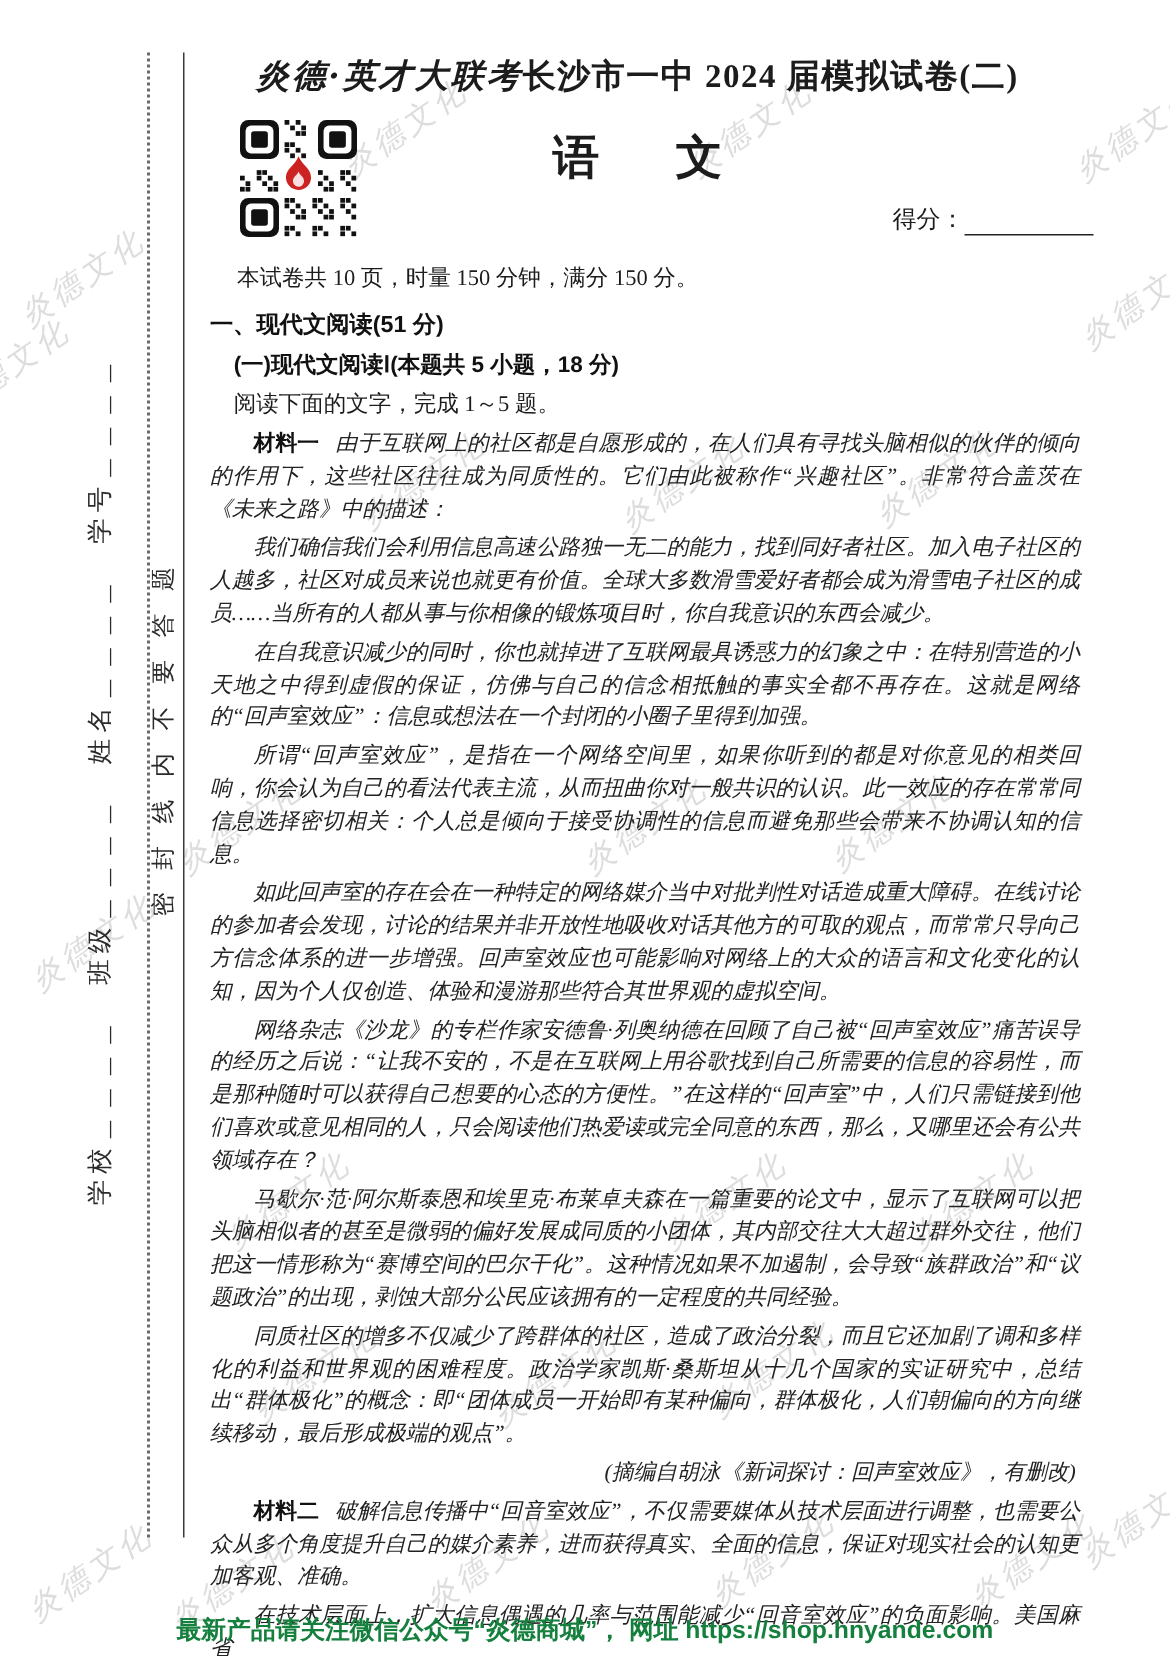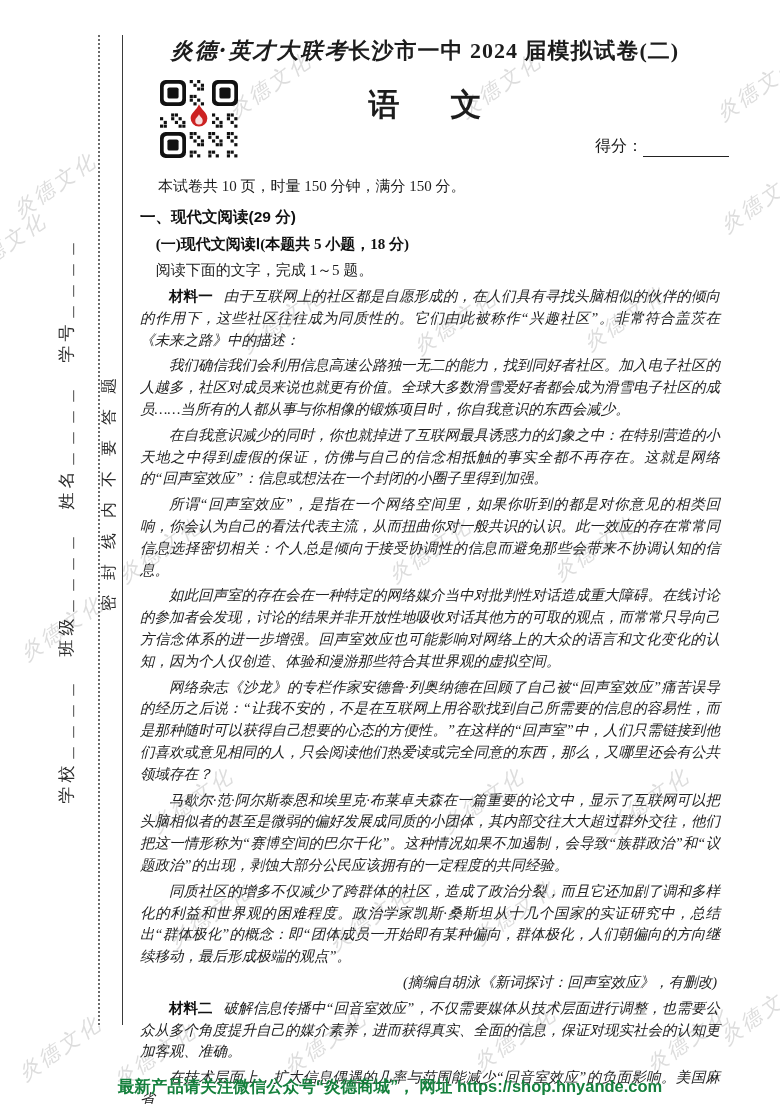--- a/index.html
+++ b/index.html
@@ -32,21 +32,21 @@
   .title .brand{font-style:italic;letter-spacing:2px;font-family:"DejaVu Serif",serif;}
   .title .rest{font-weight:600;letter-spacing:1px;}
   .qr{position:absolute;left:160px;top:80px;width:78px;height:78px;z-index:4;}
   .subject{position:absolute;left:140px;top:84px;width:580px;text-align:center;font-size:31px;font-weight:bold;letter-spacing:10px;z-index:4;}
   .score{position:absolute;left:595px;top:136px;font-size:16px;font-weight:normal;z-index:4;font-family:"Liberation Sans","DejaVu Sans",sans-serif;}
   .score-blank{display:inline-block;width:86px;height:15px;border-bottom:1.6px solid #222;vertical-align:bottom;}
   
   .main{position:absolute;left:140px;top:176px;width:580px;z-index:4;}
   .info{font-size:15px;line-height:21px;text-indent:1.2em;margin:0 0 9px 0;}
   .h-section{font-size:15.5px;line-height:22px;font-weight:bold;margin:0 0 5px 0;font-family:"Liberation Sans","DejaVu Sans",sans-serif;color:#111;}
-  .h-sub{font-size:15px;line-height:22px;font-weight:bold;margin:0 0 5px 0;padding-left:1.05em;font-family:Liberation Serif, serif;color:#111;}
+  .h-sub{font-size:15px;line-height:22px;font-weight:bold;margin:0 0 5px 0;padding-left:1.05em;font-family:Liberation Sans, sans-serif;color:#111;}
   .instr{font-size:15px;line-height:21px;margin:5px 0 5px 0;padding-left:1.05em;}
   p.mat{font-size:14.5px;line-height:21.8px;margin:0 0 4px 0;text-align:justify;text-indent:2em;font-style:italic;color:#222;}
   p.mat b{font-style:normal;font-weight:bold;margin-right:.75em;font-family:"Liberation Sans","DejaVu Sans",sans-serif;color:#111;}
   p.attribution{text-align:right;text-indent:0;padding-right:.2em;}
   
   .page-info{position:absolute;left:140px;top:1048px;width:580px;text-align:center;font-size:15.5px;z-index:4;}
   .promo{position:absolute;left:0;top:1076px;width:780px;text-align:center;font-size:16.5px;font-weight:bold;color:#15803d;z-index:4;font-family:"Liberation Sans","DejaVu Sans",sans-serif;}
 </style>
 </head>
 <body>
@@ -173,21 +173,21 @@
         <path d="M42 37c-1.2 3-4 4-4 6.8a4 4 0 0 0 8 .2c0-3.3-2.8-4-4-7z" fill="#fff" opacity="0.85"></path>
       </svg>
   </div>
 
   <div class="subject">语　文</div>
 
   <div class="score"><span>得分：</span><span class="score-blank"></span></div>
 
   <div class="main">
     <p class="info">本试卷共 10 页，时量 150 分钟，满分 150 分。</p>
-    <p class="h-section">一、现代文阅读(29 分)</p>
+    <p class="h-section">一、现代文阅读(51 分)</p>
     <p class="h-sub">(一)现代文阅读Ⅰ(本题共 5 小题，18 分)</p>
     <p class="instr">阅读下面的文字，完成 1～5 题。</p>
 
     <p class="mat"><b>材料一</b><span>由于互联网上的社区都是自愿形成的，在人们具有寻找头脑相似的伙伴的倾向的作用下，这些社区往往成为同质性的。它们由此被称作“兴趣社区”。非常符合盖茨在《未来之路》中的描述：</span></p>
     <p class="mat quote">我们确信我们会利用信息高速公路独一无二的能力，找到同好者社区。加入电子社区的人越多，社区对成员来说也就更有价值。全球大多数滑雪爱好者都会成为滑雪电子社区的成员……当所有的人都从事与你相像的锻炼项目时，你自我意识的东西会减少。</p>
     <p class="mat">在自我意识减少的同时，你也就掉进了互联网最具诱惑力的幻象之中：在特别营造的小天地之中得到虚假的保证，仿佛与自己的信念相抵触的事实全都不再存在。这就是网络的“回声室效应”：信息或想法在一个封闭的小圈子里得到加强。</p>
     <p class="mat">所谓“回声室效应”，是指在一个网络空间里，如果你听到的都是对你意见的相类回响，你会认为自己的看法代表主流，从而扭曲你对一般共识的认识。此一效应的存在常常同信息选择密切相关：个人总是倾向于接受协调性的信息而避免那些会带来不协调认知的信息。</p>
     <p class="mat">如此回声室的存在会在一种特定的网络媒介当中对批判性对话造成重大障碍。在线讨论的参加者会发现，讨论的结果并非开放性地吸收对话其他方的可取的观点，而常常只导向己方信念体系的进一步增强。回声室效应也可能影响对网络上的大众的语言和文化变化的认知，因为个人仅创造、体验和漫游那些符合其世界观的虚拟空间。</p>
     <p class="mat">网络杂志《沙龙》的专栏作家安德鲁·列奥纳德在回顾了自己被“回声室效应”痛苦误导的经历之后说：“让我不安的，不是在互联网上用谷歌找到自己所需要的信息的容易性，而是那种随时可以获得自己想要的心态的方便性。”在这样的“回声室”中，人们只需链接到他们喜欢或意见相同的人，只会阅读他们热爱读或完全同意的东西，那么，又哪里还会有公共领域存在？</p>
     <p class="mat">马歇尔·范·阿尔斯泰恩和埃里克·布莱卓夫森在一篇重要的论文中，显示了互联网可以把头脑相似者的甚至是微弱的偏好发展成同质的小团体，其内部交往大大超过群外交往，他们把这一情形称为“赛博空间的巴尔干化”。这种情况如果不加遏制，会导致“族群政治”和“议题政治”的出现，剥蚀大部分公民应该拥有的一定程度的共同经验。</p>

